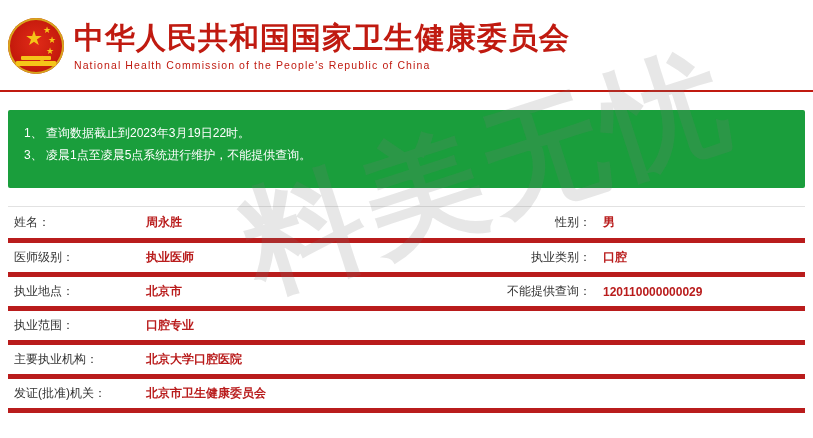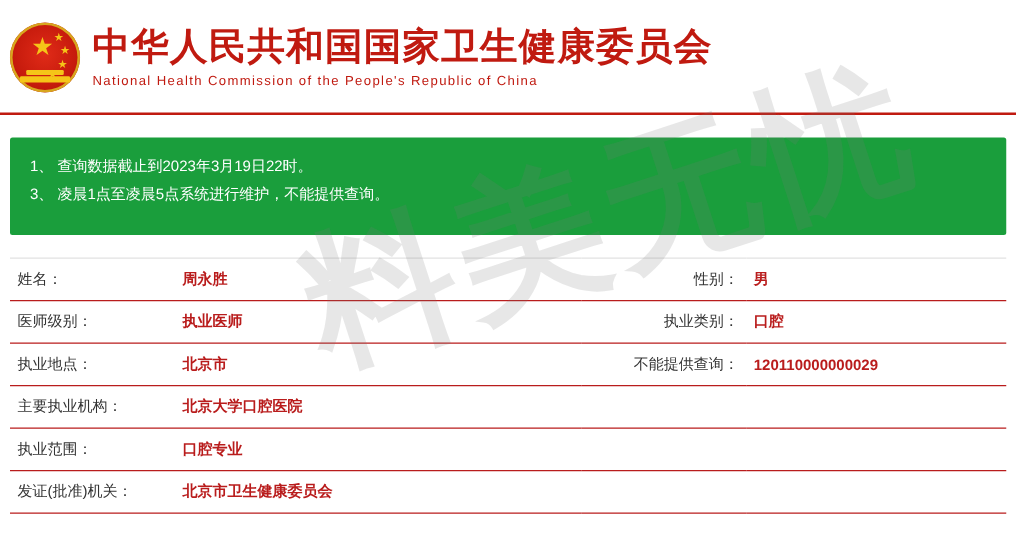--- a/index.html
+++ b/index.html
@@ -123,21 +123,21 @@
   .info-table {
     width: 797px;
     margin: 18px 8px 0 8px;
     border-collapse: collapse;
     table-layout: fixed;
   }
   .info-table tr {
     height: 34px;
   }
   .info-table td {
-    border-bottom: 1px solid #b91c1c;
+    border-bottom: 5px solid #b91c1c;
     font-size: 12px;
     color: #333;
     padding: 0 6px;
     vertical-align: middle;
   }
   .info-table tr:first-child td {
     border-top: 1px solid #e2e2e2;
   }
   td.label {
     width: 120px;
@@ -223,28 +223,28 @@
         <td class="value">口腔</td>
       </tr>
       <tr>
         <td class="label">执业地点：</td>
         <td class="value">北京市</td>
         <td class="spacer-col"></td>
         <td class="label2">不能提供查询：</td>
         <td class="value">120110000000029</td>
       </tr>
       <tr>
+        <td class="label">执业范围：</td>
+        <td class="value" colspan="4">口腔专业</td>
+      </tr>
+      <tr>
         <td class="label">主要执业机构：</td>
         <td class="value" colspan="4">北京大学口腔医院</td>
       </tr>
       <tr>
-        <td class="label">执业范围：</td>
-        <td class="value" colspan="4">口腔专业</td>
-      </tr>
-      <tr>
         <td class="label">发证(批准)机关：</td>
         <td class="value" colspan="4">北京市卫生健康委员会</td>
       </tr>
     </tbody>
   </table>
 
   <div class="watermark">料美无忧</div>
 
 
 </div>

